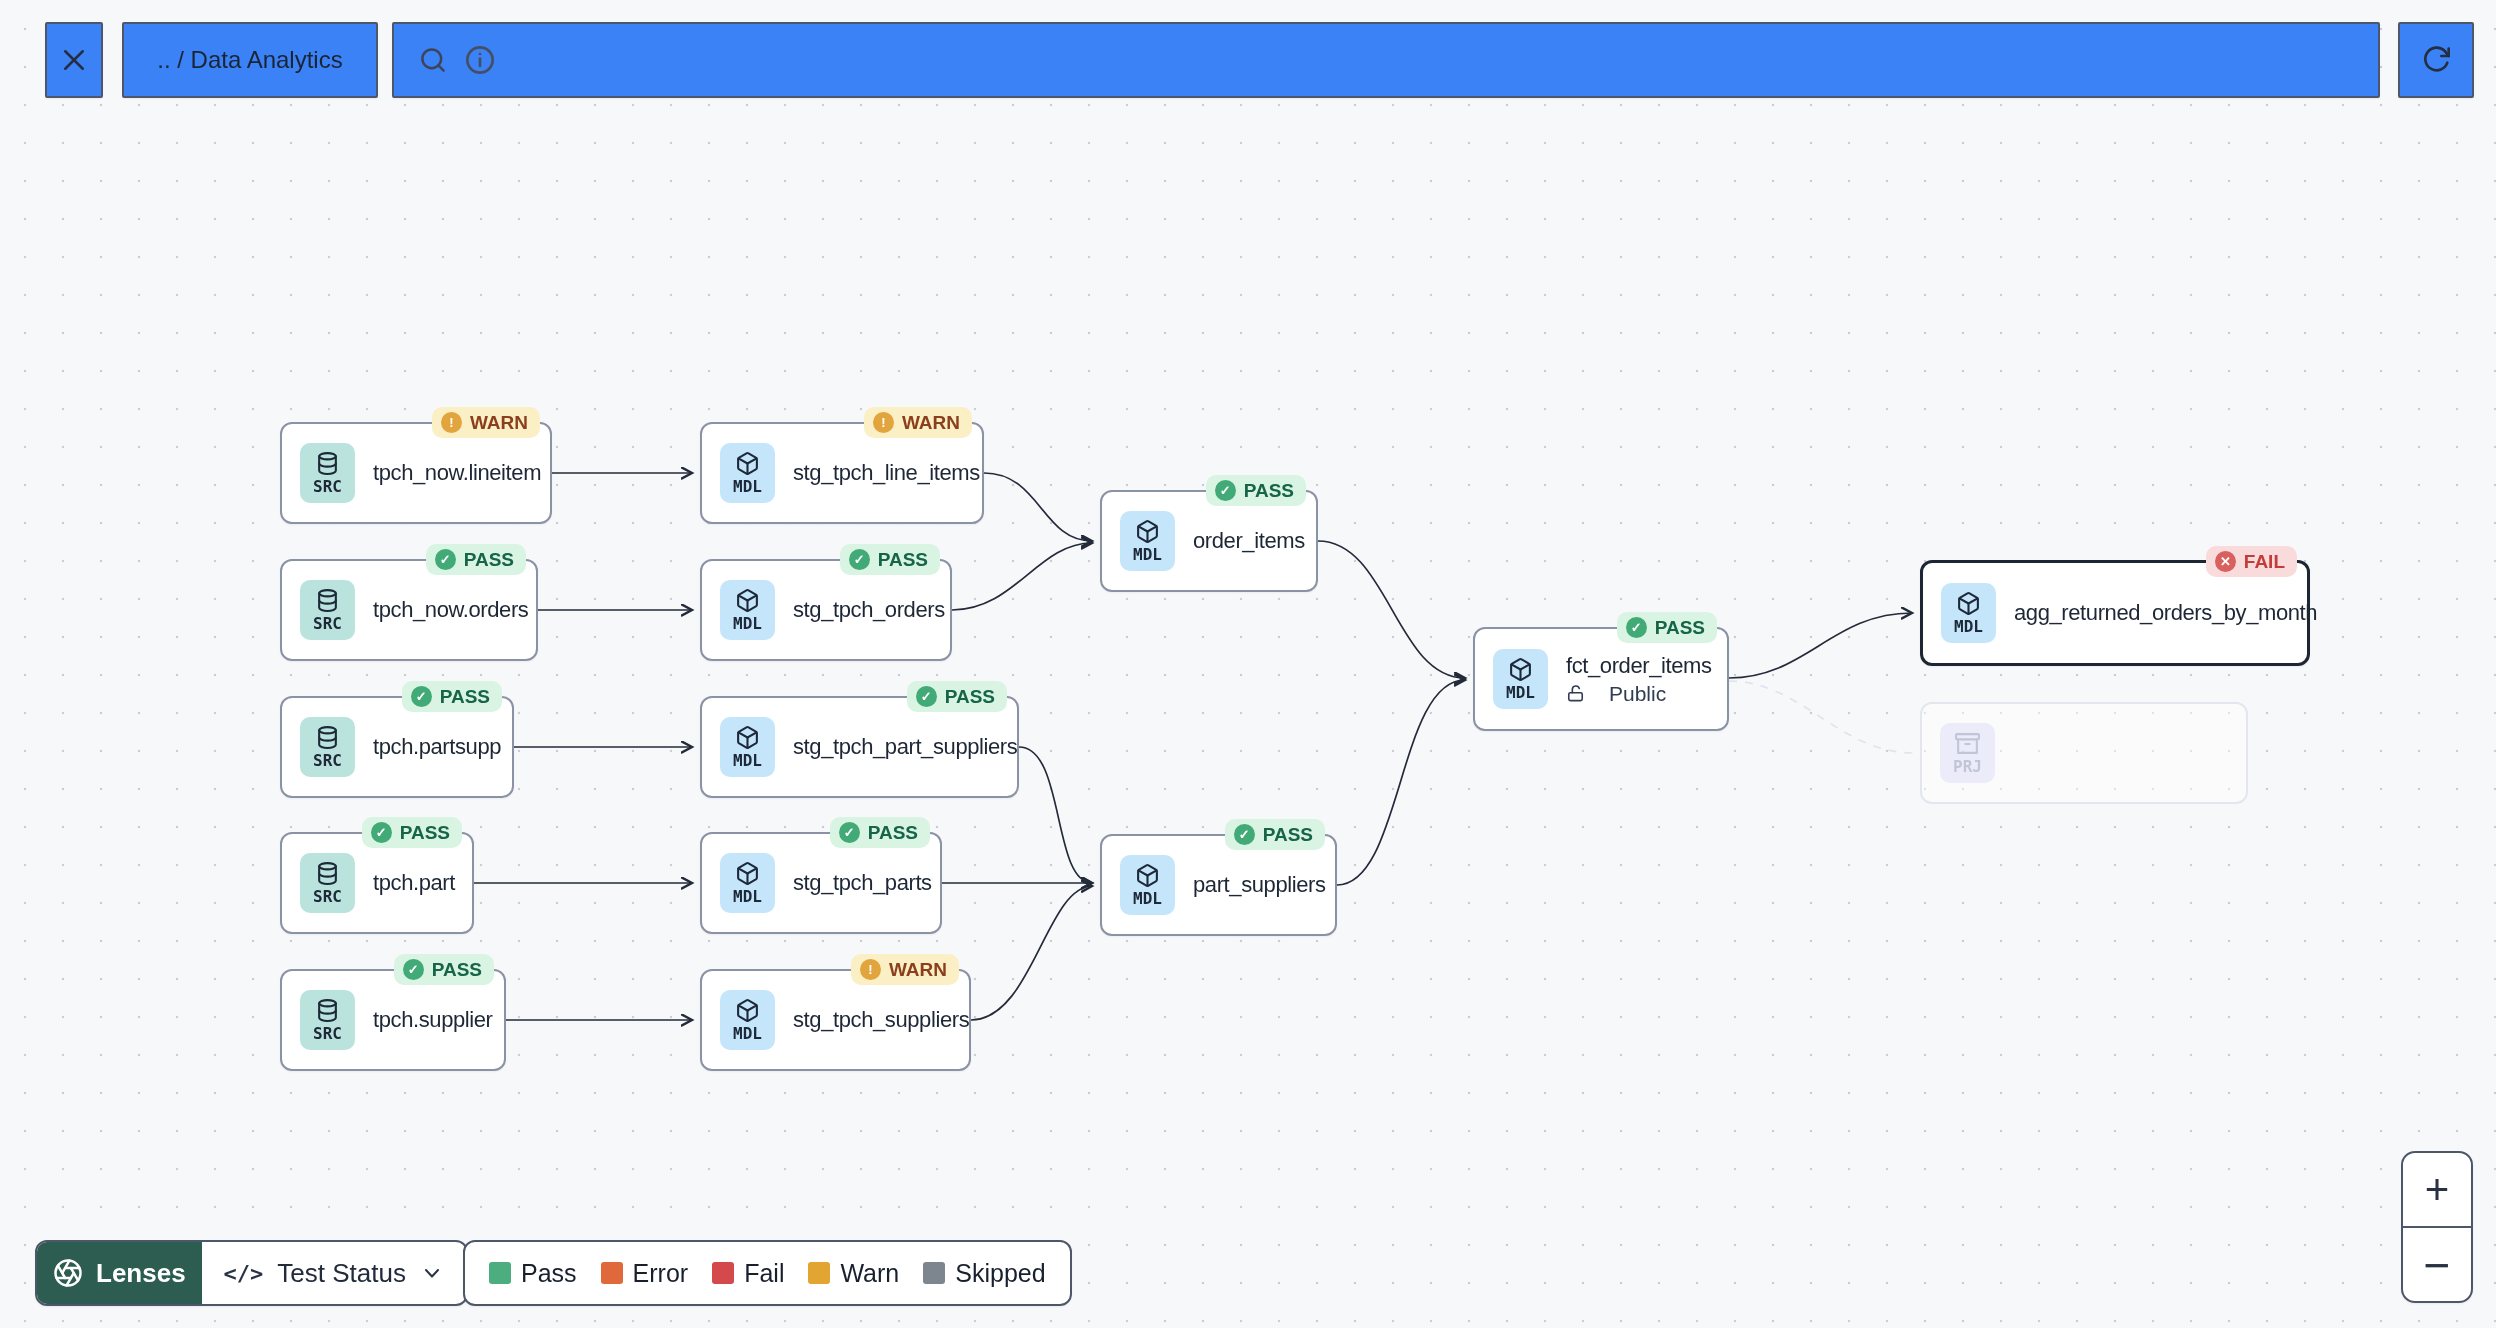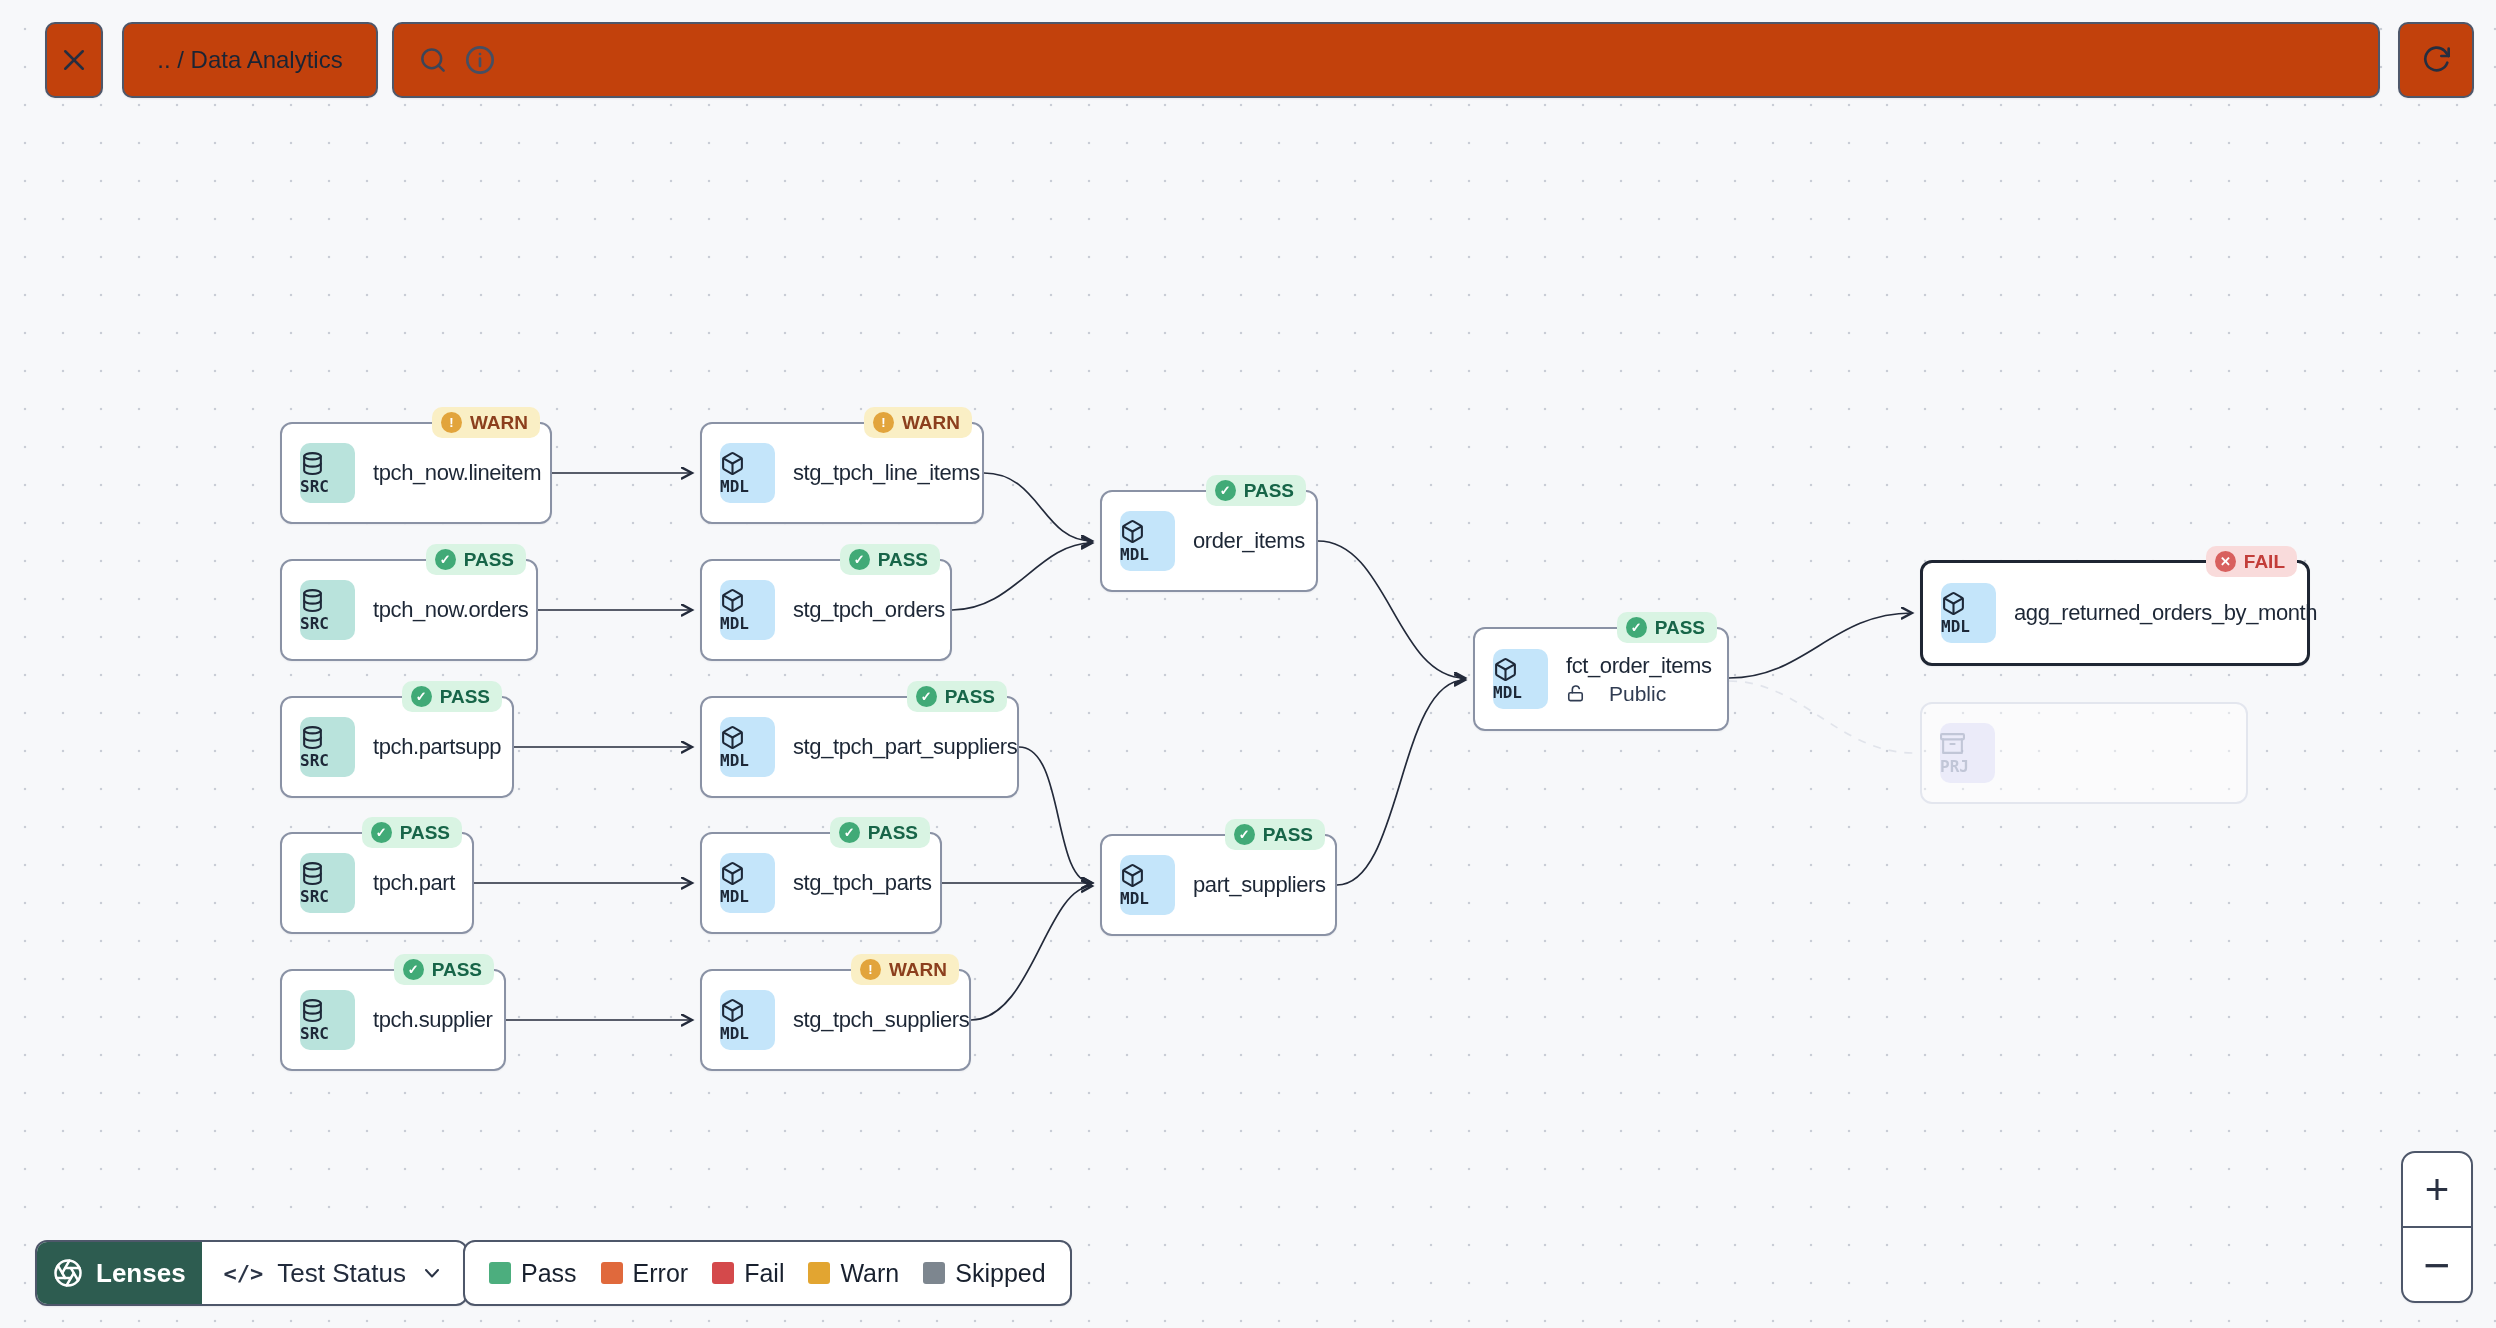--- a/index.html
+++ b/index.html
@@ -8,21 +8,21 @@
     font-family:"Liberation Sans", sans-serif;
     background-color:#f7f8fa;
     background-image:radial-gradient(circle, #c9cdd6 1.4px, transparent 1.6px);
     background-size:38px 38px;
     background-position:6px 10px;
     color:#1d2736;
   }
   svg.ic{display:block;fill:none;stroke:currentColor;stroke-width:2;stroke-linecap:round;stroke-linejoin:round;}
 
   
-  .tb{position:absolute;background:#c2410c;border:2px solid #4e576a;border-radius:10px;
+  .tb{position:absolute;background:#3b82f6;border:2px solid #4e576a;border-radius:2px;
       box-sizing:border-box;box-shadow:0 1px 2px rgba(16,24,40,.06);display:flex;align-items:center;}
   .tb-close{left:45px;top:22px;width:58px;height:76px;justify-content:center;cursor:pointer;}
   .tb-close svg{width:30px;height:30px;color:#252e40;}
   .tb-bc{left:122px;top:22px;width:256px;height:76px;justify-content:center;font-size:24px;color:#1b2434;cursor:pointer;}
   .tb-search{left:392px;top:22px;width:1988px;height:76px;padding:0 24px;gap:16px;}
   .tb-search .mag{width:30px;height:30px;color:#3c4558;flex:0 0 auto;}
   .tb-search input{flex:1;border:none;outline:none;background:transparent;font-family:inherit;
       font-size:27px;color:#141c2c;}
   .tb-search .inf{width:32px;height:32px;color:#454f63;flex:0 0 auto;cursor:pointer;}
   .tb-refresh{left:2398px;top:22px;width:76px;height:76px;justify-content:center;cursor:pointer;}
@@ -36,21 +36,21 @@
   .node{position:absolute;z-index:1;height:102px;background:#fff;border:2px solid #8a92a5;border-radius:12px;
         box-sizing:border-box;display:flex;align-items:center;gap:18px;padding-left:18px;
         box-shadow:0 1px 2px rgba(16,24,40,.05);cursor:pointer;}
   .node.selected{border:3px solid #1f2633;}
   .node-label{font-size:22px;letter-spacing:-0.4px;color:#1d2736;white-space:nowrap;}
   .labels{display:flex;flex-direction:column;gap:3px;}
   .sub{display:flex;align-items:center;gap:24px;font-size:21px;color:#303c52;}
   .sub svg{width:19px;height:19px;color:#303c52;}
 
   .icon-box{width:55px;height:60px;border-radius:10px;flex:0 0 auto;display:flex;flex-direction:column;
-        align-items:flex-start;justify-content:center;color:#1d2838;}
+        align-items:center;justify-content:center;color:#1d2838;}
   .icon-box svg{width:25px;height:25px;}
   .icon-box .tt{font-size:16px;font-weight:700;font-family:"DejaVu Sans Mono", monospace;line-height:1;margin-top:3px;}
   .icon-box.src{background:#b9e3dc;}
   .icon-box.mdl{background:#c4e5fa;}
   .icon-box.prj{background:#e9e9f9;color:#b4bacf;}
 
   .badge{position:absolute;top:-17px;right:10px;display:flex;align-items:center;gap:8px;
         padding:5px 12px 5px 9px;border-radius:10px;font-size:19px;font-weight:700;line-height:1;}
   .badge .dot{width:21px;height:21px;border-radius:50%;color:#fff;font-size:13px;font-weight:700;
         display:flex;align-items:center;justify-content:center;}

